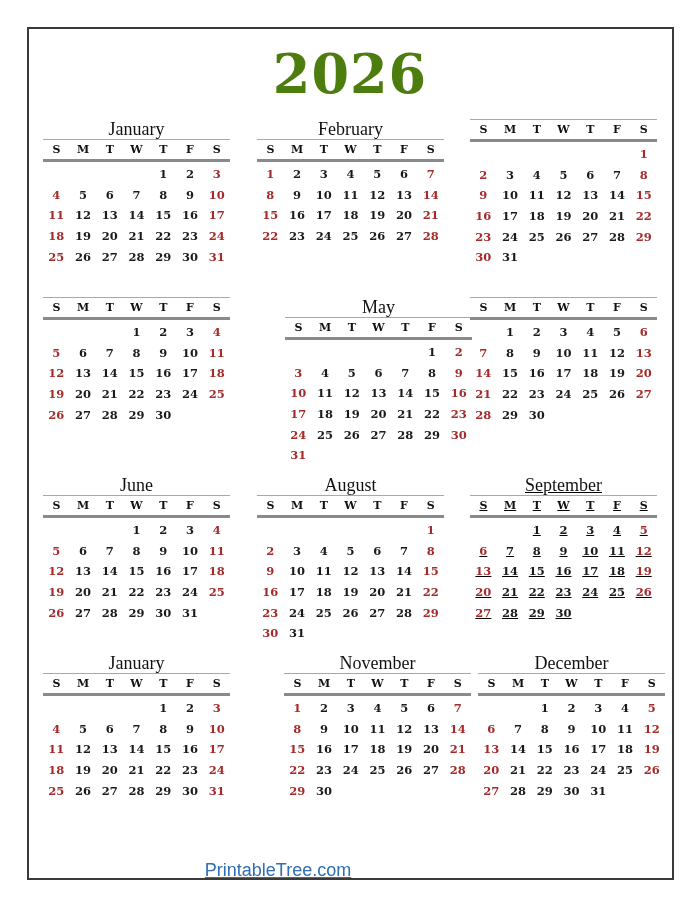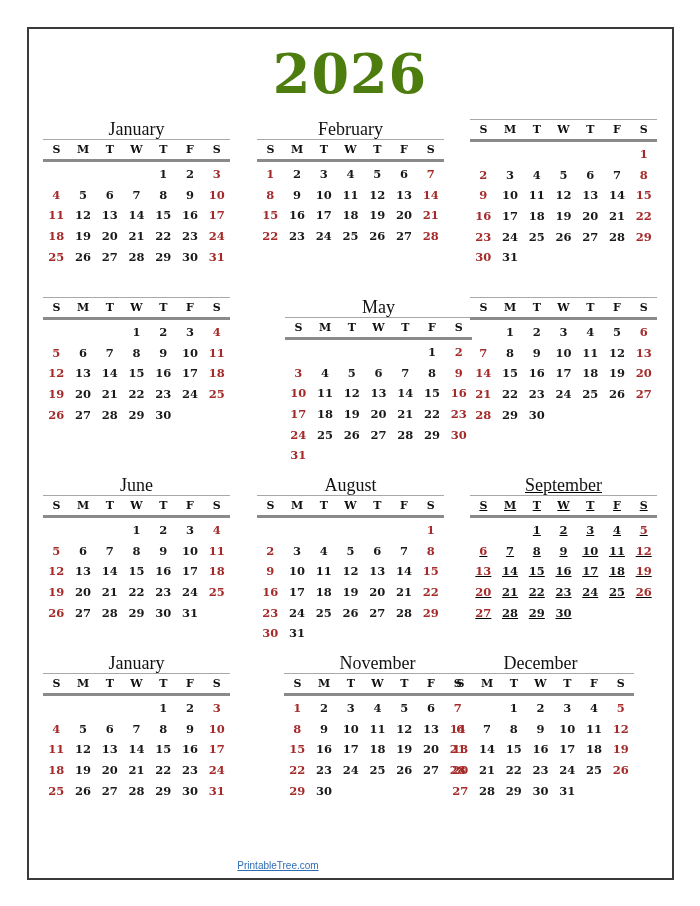--- a/index.html
+++ b/index.html
@@ -17,21 +17,21 @@
   .dow-row { display:flex; height:19px; align-items:center; }
   .dow-row span { flex:1; text-align:center; font-size:11px; font-weight:bold; color:#111;
                   font-family:"DejaVu Serif", serif; }
   .bottom-rule { height:0; border-top:3px solid #8a8a8a; margin-bottom:2px; }
   .weeks { }
   .week { display:flex; height:20.6px; align-items:center; }
   .day { flex:1; text-align:center; font-size:11.5px; font-weight:bold; color:#1a1a1a;
          font-family:"DejaVu Serif", serif; }
   .day.we { color:#a52a2a; }
   .footer-link { position:absolute; top:860px; left:0; width:556px; text-align:center;
-                 font-family:"Liberation Sans", sans-serif; font-size:10px; color:#2f6db5;
+                 font-family:"Liberation Sans", sans-serif; font-size:18px; color:#2f6db5;
                  text-decoration:underline; }
 </style>
 </head>
 <body>
 
 <div class="page-border"></div>
 
 <div class="year-title">2026</div>
 
 <div id="months-container">
@@ -714,21 +714,21 @@
           <span class="day we">29</span>
           <span class="day">30</span>
           <span class="day"></span>
           <span class="day"></span>
           <span class="day"></span>
           <span class="day"></span>
           <span class="day we"></span>
         </div>
       </div>
     </div>
-    <div class="month" style="left: 447px; top: 653px;">
+    <div class="month" style="left: 478px; top: 653px;">
       <div class="month-name">December</div>
       <div class="top-rule"></div>
       <div class="dow-row">
         <span>S</span>
         <span>M</span>
         <span>T</span>
         <span>W</span>
         <span>T</span>
         <span>F</span>
         <span>S</span>

